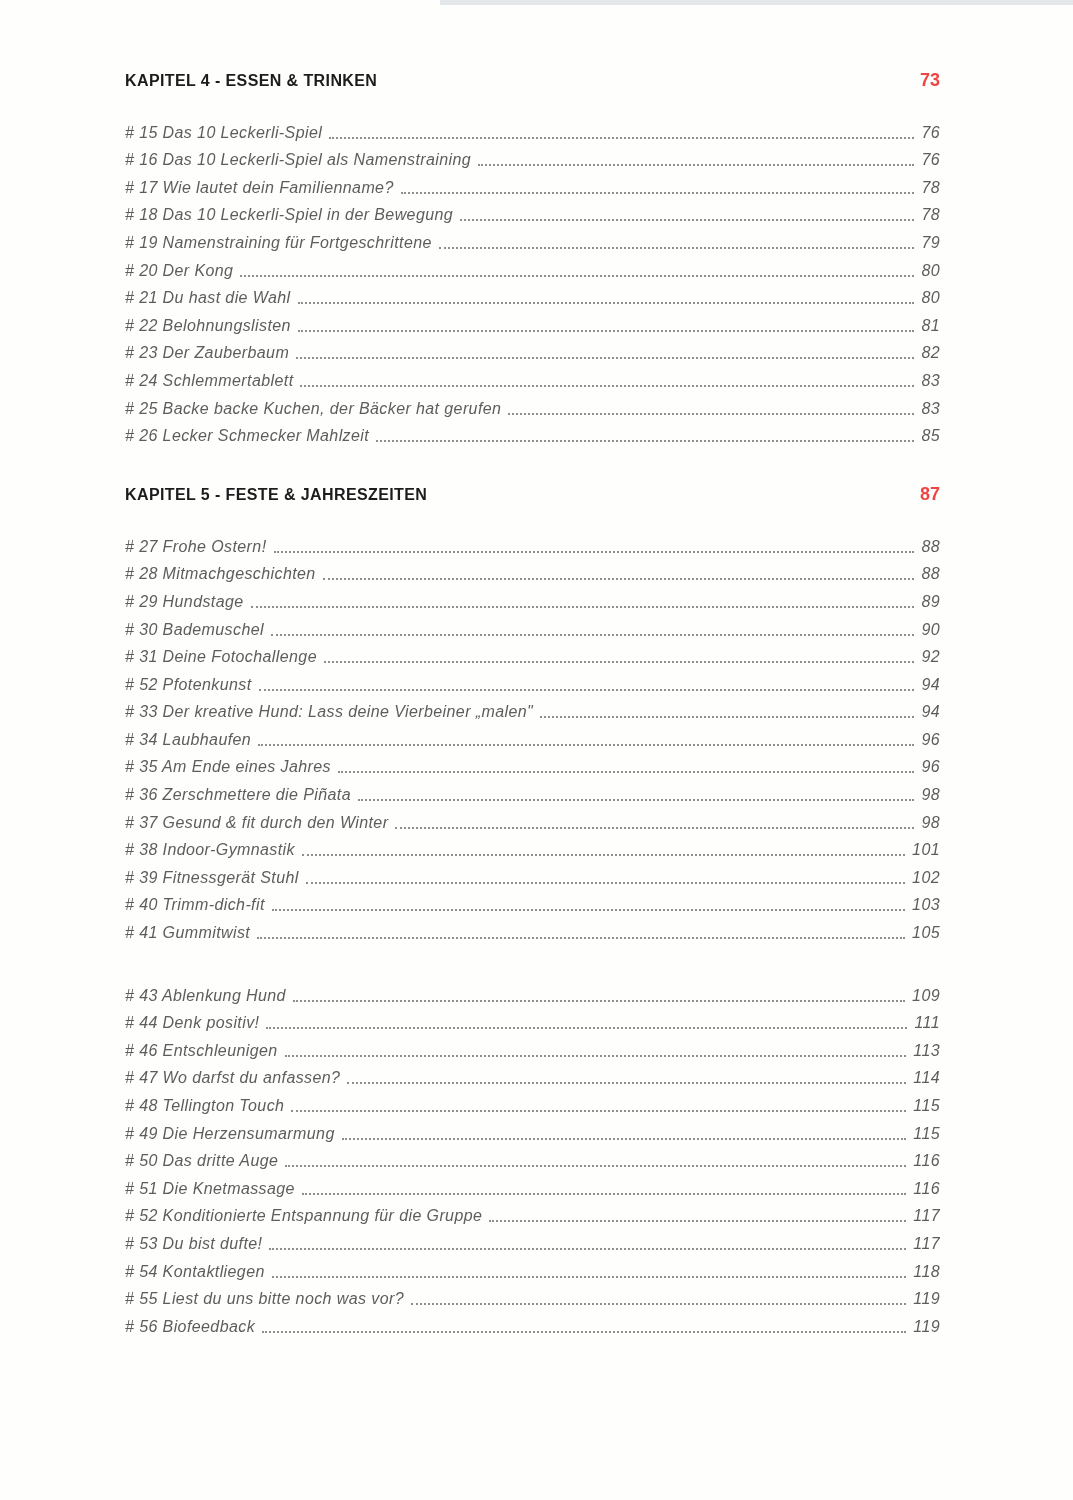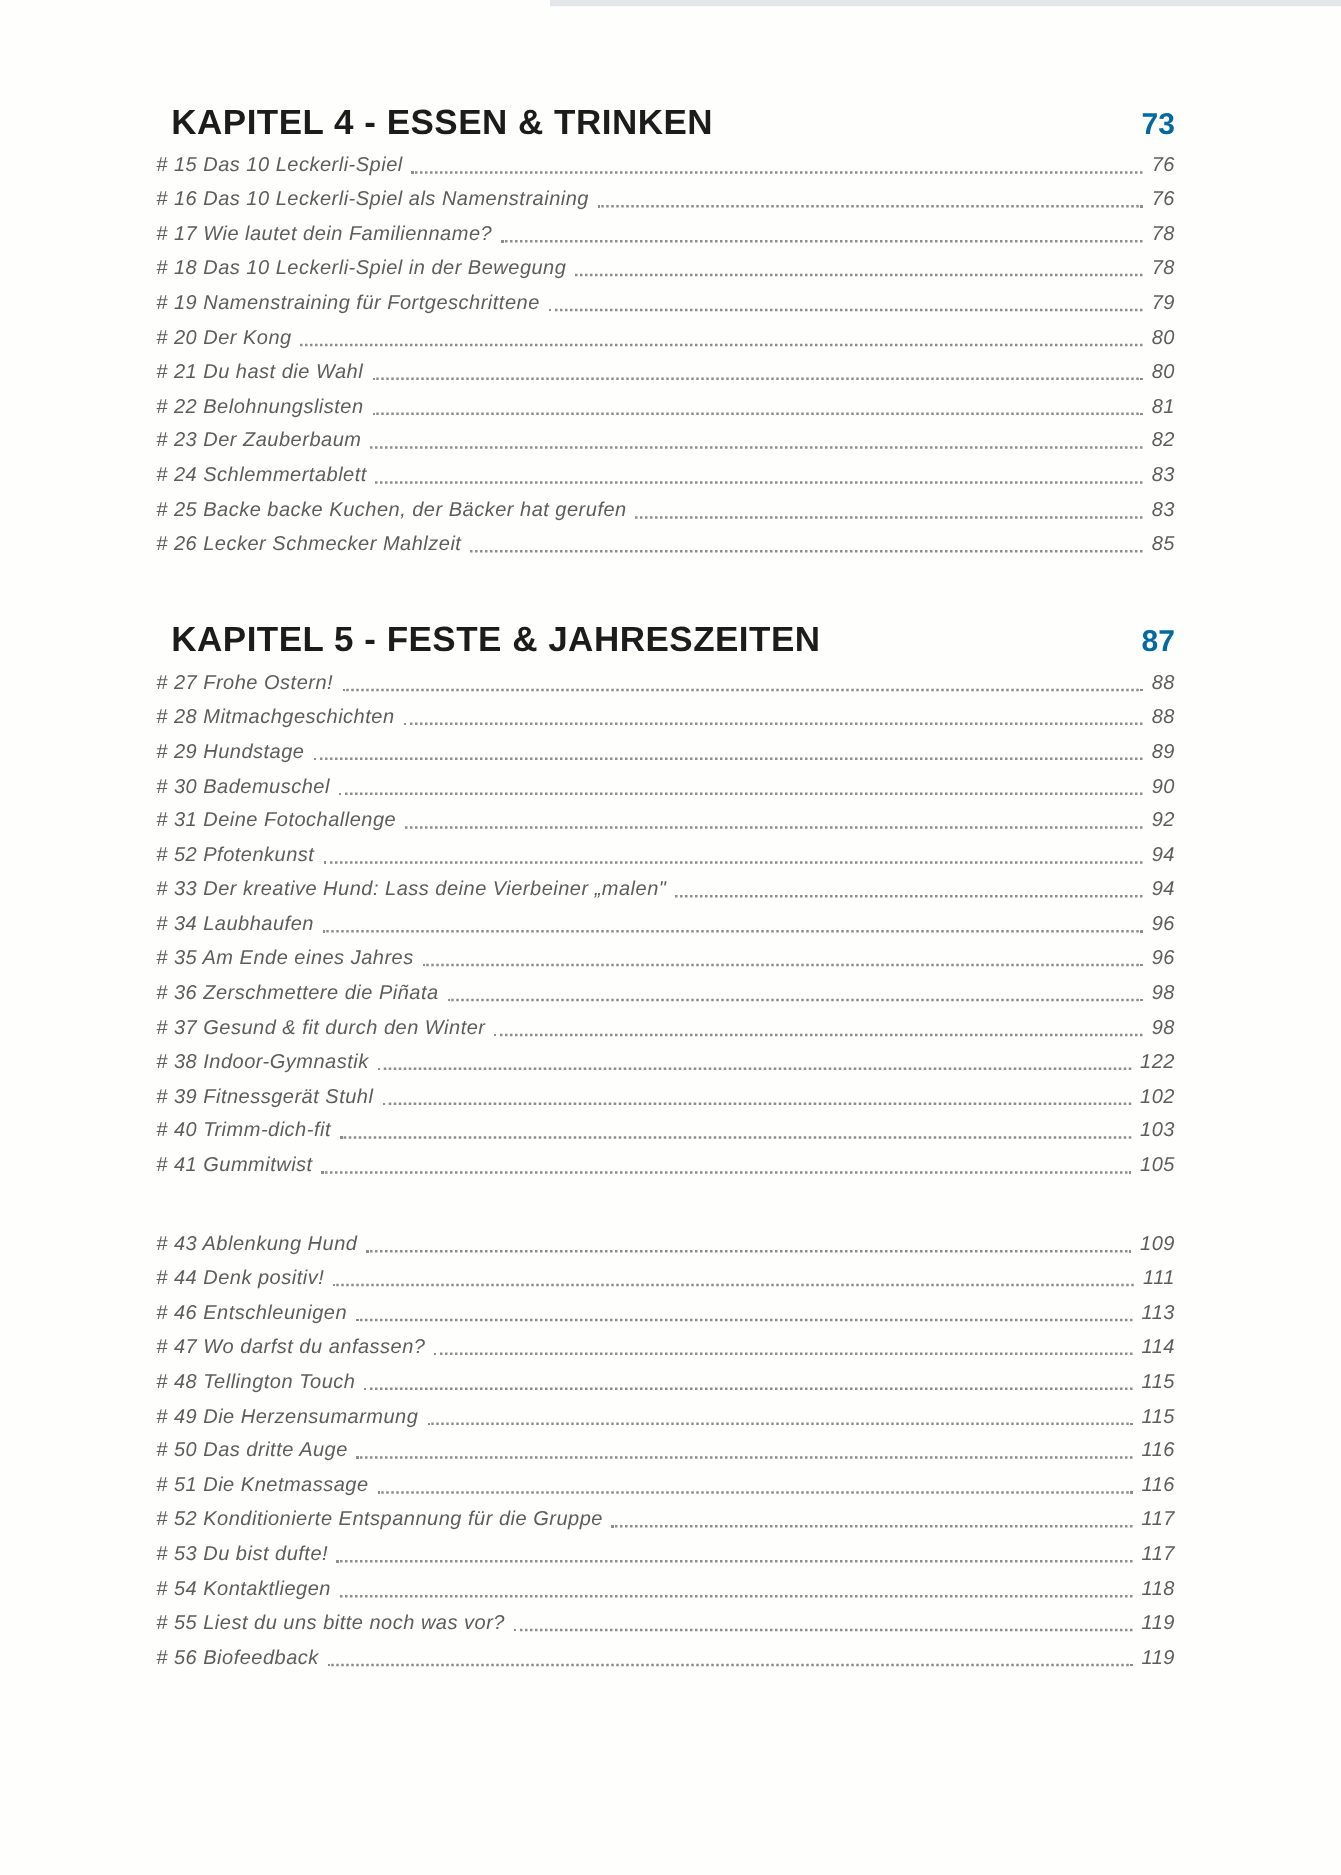--- a/index.html
+++ b/index.html
@@ -25,31 +25,31 @@
   }
   .chapter { margin-bottom: 35px; }
   .chapter-header {
     display: flex;
     align-items: baseline;
     justify-content: space-between;
     height: 32px;
     margin-bottom: 16px;
   }
   .chapter-title {
-    margin: 12px;
-    font-size: 28px;
+    margin: 0;
+    font-size: 16px;
     font-weight: 700;
     letter-spacing: 0.4px;
     color: #1c1c1c;
     white-space: nowrap;
   }
   .chapter-page {
-    font-size: 24px;
+    font-size: 18px;
     font-weight: 700;
-    color: #0369a1;
+    color: #ef4444;
   }
   .entries { }
   .entry {
     display: flex;
     align-items: flex-end;
     height: 27.6px;
     font-style: italic;
     font-weight: 300;
     font-size: 16px;
     letter-spacing: 0.4px;
@@ -226,21 +226,21 @@
 
   <div class="entry">
     <span class="entry-label"># 37 Gesund &amp; fit durch den Winter</span>
     <span class="leader"></span>
     <span class="entry-page">98</span>
   </div>
 
   <div class="entry">
     <span class="entry-label"># 38 Indoor-Gymnastik</span>
     <span class="leader"></span>
-    <span class="entry-page">122</span>
+    <span class="entry-page">101</span>
   </div>
 
   <div class="entry">
     <span class="entry-label"># 39 Fitnessgerät Stuhl</span>
     <span class="leader"></span>
     <span class="entry-page">102</span>
   </div>
 
   <div class="entry">
     <span class="entry-label"># 40 Trimm-dich-fit</span>

